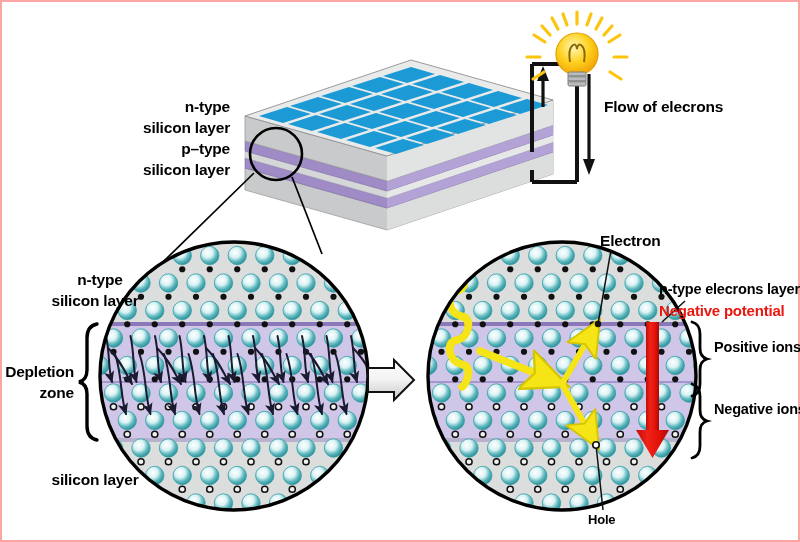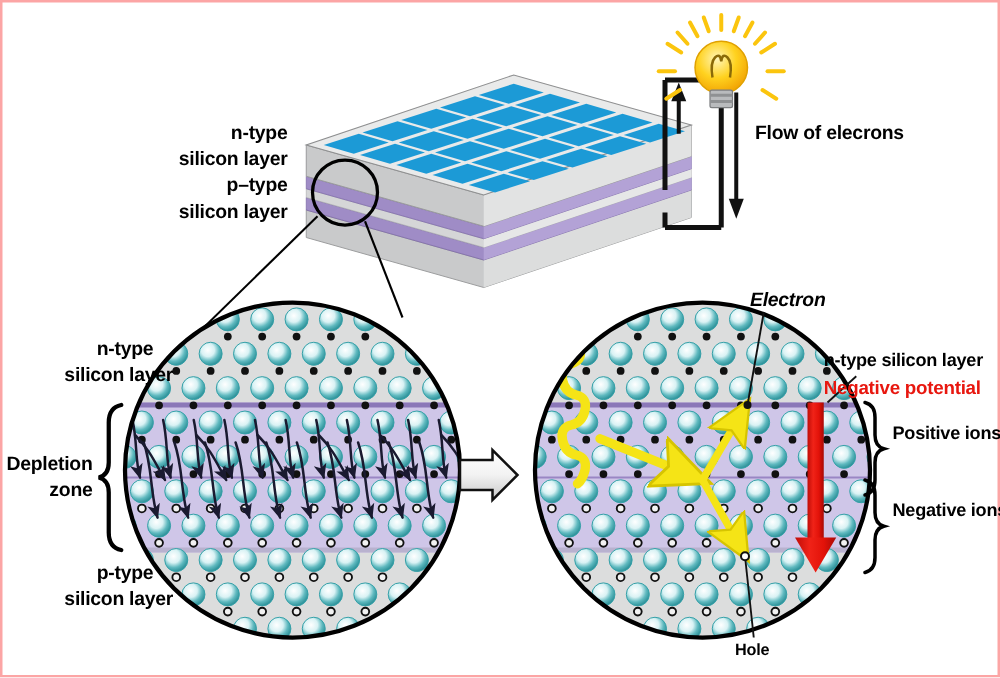--- a/index.html
+++ b/index.html
@@ -586,26 +586,25 @@
   <div class="lbl r" style="left:80px;top:160px;width:148px;font-size:15.5px;"><span>silicon layer</span></div>
 
   <div class="lbl l" style="left:602px;top:97px;font-size:15.5px;"><span>Flow of elecrons</span></div>
 
   <div class="lbl c" style="left:36px;top:270px;width:124px;font-size:15.5px;"><span>n-type</span></div>
   <div class="lbl c" style="left:26px;top:291px;width:134px;font-size:15.5px;"><span>silicon layer</span></div>
 
   <div class="lbl r" style="left:-2px;top:362px;width:74px;font-size:15.5px;"><span>Depletion</span></div>
   <div class="lbl r" style="left:-2px;top:383px;width:74px;font-size:15.5px;"><span>zone</span></div>
 
-  <div class="lbl c" style="left:36px;top:449px;width:124px;font-size:15.5px;"><span>p-type</span></div>
   <div class="lbl c" style="left:26px;top:470px;width:134px;font-size:15.5px;"><span>silicon layer</span></div>
 
-  <div class="lbl l" style="left:598px;top:231px;font-size:15.5px;font-style:italic;"><span>Electron</span></div>
+  <div class="lbl l" style="left:598px;top:231px;font-size:15.5px;"><span>Electron</span></div>
   <div class="lbl l" style="left:586px;top:511px;font-size:13px;"><span>Hole</span></div>
 
-  <div class="lbl l" style="left:657px;top:280px;font-size:14.5px;"><span>n-type silicon layer</span></div>
+  <div class="lbl l" style="left:657px;top:280px;font-size:14.5px;"><span>n-type elecrons layer</span></div>
   <div class="lbl l red" style="left:657px;top:301px;font-size:15px;"><span>Negative potential</span></div>
 
   <div class="lbl l" style="left:712px;top:338px;font-size:14.5px;text-align:right;"><span>Positive ions</span></div>
   <div class="lbl l" style="left:712px;top:400px;font-size:14.5px;"><span>Negative ions</span></div>
 
 
 </div>
 
 </body></html>

